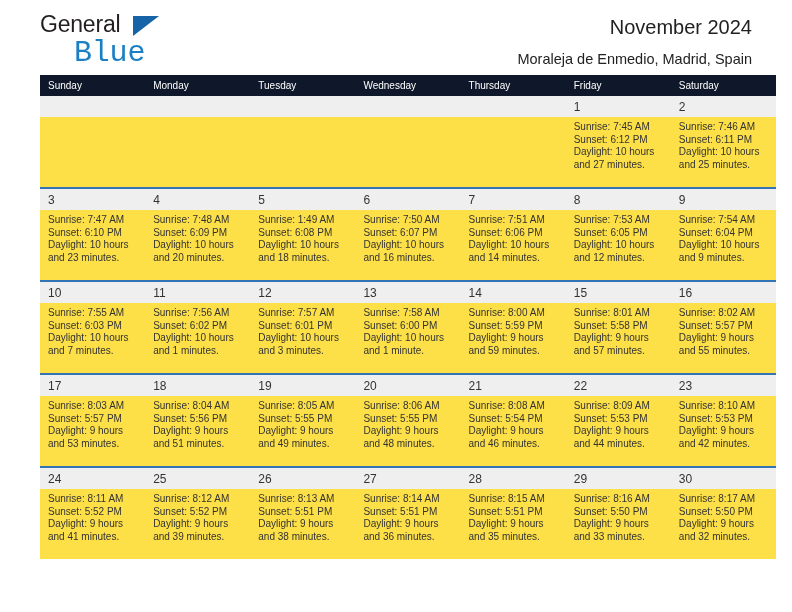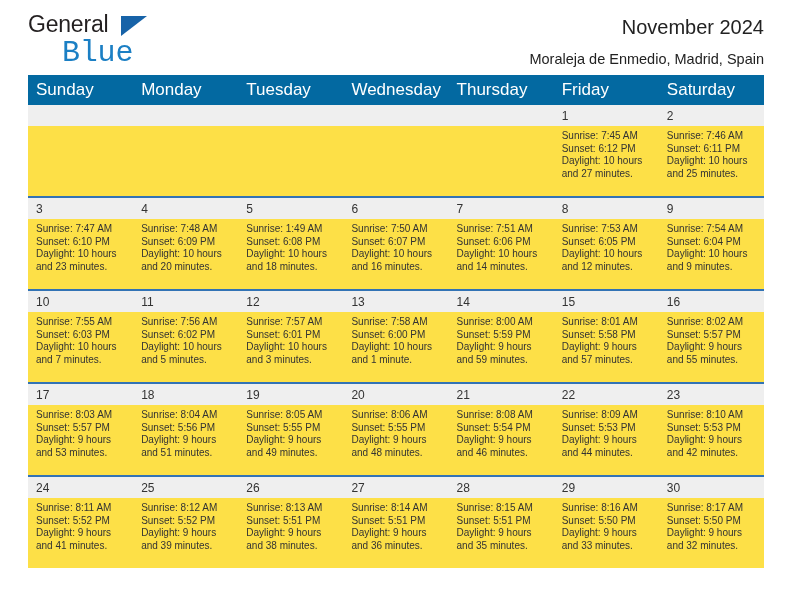--- a/index.html
+++ b/index.html
@@ -13,21 +13,21 @@
     font-family: "Liberation Sans", sans-serif;
     color: #222222;
     overflow: hidden;
   }
 
   .page {
     position: relative;
     width: 792px;
     height: 612px;
     box-sizing: border-box;
-    padding: 0 28px;
+    padding: 0 40px;
   }
 
   
   .top-bar {
     position: relative;
     height: 75px;
     display: flex;
     align-items: flex-start;
     justify-content: space-between;
   }
@@ -87,23 +87,23 @@
   }
 
   
   .calendar {
     width: 736px;
     border-collapse: collapse;
     table-layout: fixed;
   }
 
   .dow-row th {
-    background: #0369a1;
+    background: #0f172a;
     color: #ffffff;
-    font-size: 17px;
+    font-size: 10px;
     font-weight: normal;
     text-align: left;
     padding: 5px 0 5px 8px;
     height: 20px;
     box-sizing: border-box;
     margin-left: 44px;
   }
 
   .daynum-row td {
     background: #efefef;
@@ -283,21 +283,21 @@
         <td>
           <span class="cell-line">Sunrise: 7:55 AM</span>
           <span class="cell-line">Sunset: 6:03 PM</span>
           <span class="cell-line">Daylight: 10 hours</span>
           <span class="cell-line">and 7 minutes.</span>
         </td>
         <td>
           <span class="cell-line">Sunrise: 7:56 AM</span>
           <span class="cell-line">Sunset: 6:02 PM</span>
           <span class="cell-line">Daylight: 10 hours</span>
-          <span class="cell-line">and 5 minutes.</span>
+          <span class="cell-line">and 1 minutes.</span>
         </td>
         <td>
           <span class="cell-line">Sunrise: 7:57 AM</span>
           <span class="cell-line">Sunset: 6:01 PM</span>
           <span class="cell-line">Daylight: 10 hours</span>
           <span class="cell-line">and 3 minutes.</span>
         </td>
         <td>
           <span class="cell-line">Sunrise: 7:58 AM</span>
           <span class="cell-line">Sunset: 6:00 PM</span>

